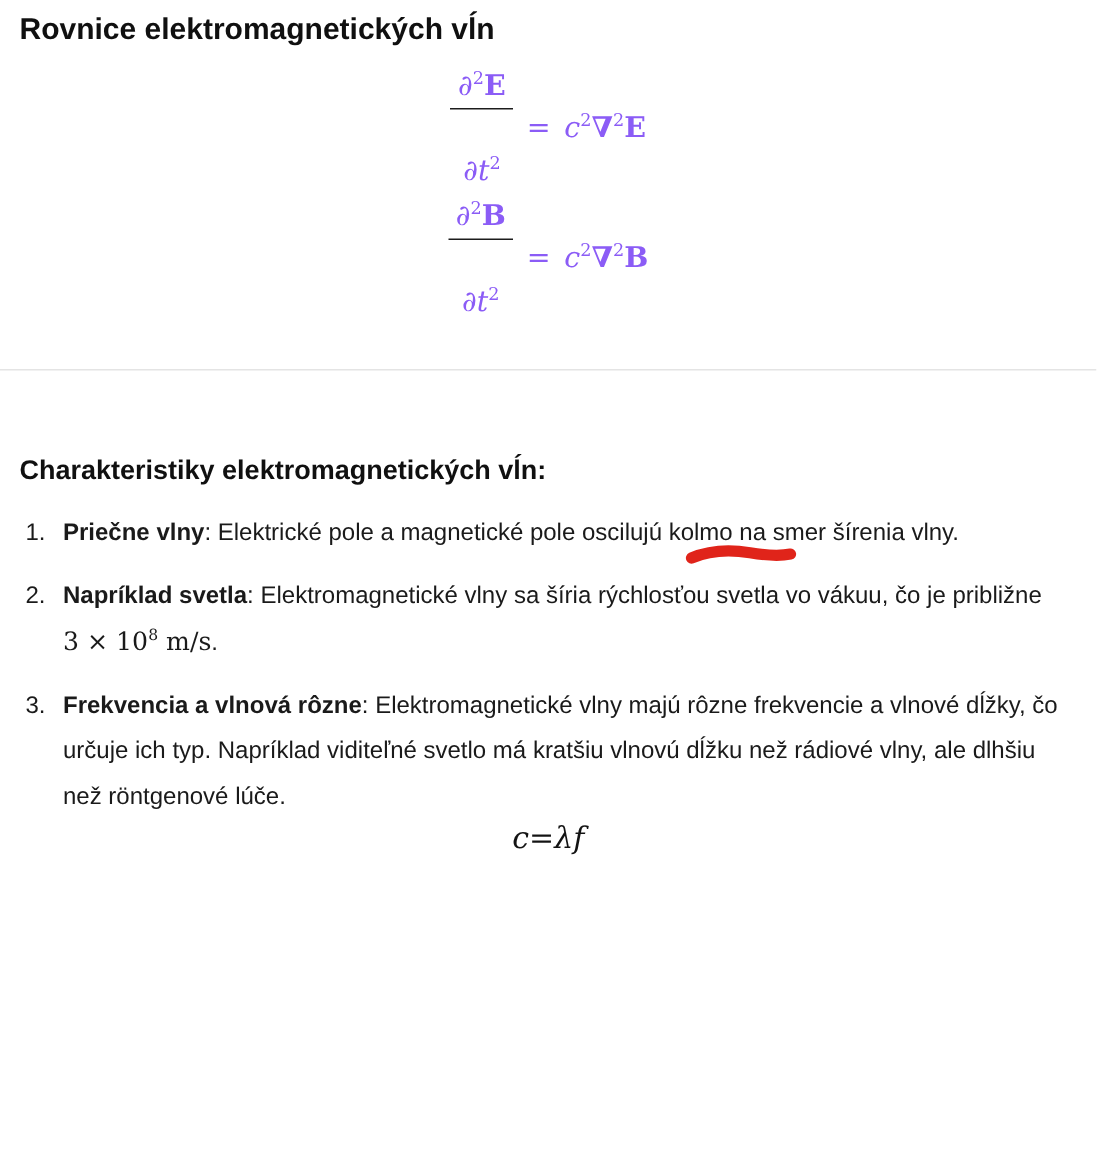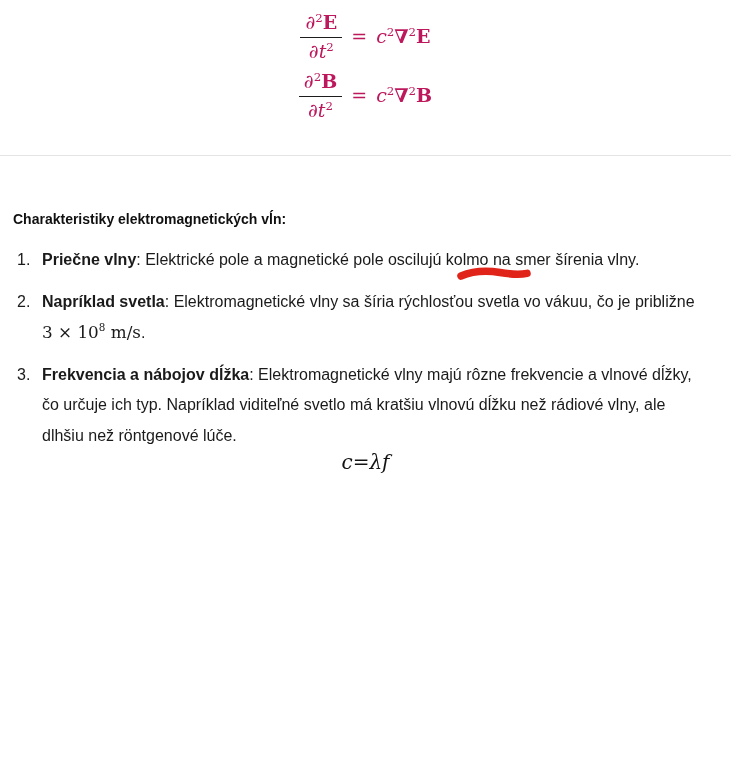--- a/index.html
+++ b/index.html
@@ -17,46 +17,47 @@
   
   .m{font-family:"DejaVu Serif","DejaVu Sans",serif;font-size:1.05em;line-height:1;}
   i.m{font-style:italic;}
   .vb{font-family:"DejaVu Serif","DejaVu Sans",serif;font-weight:700;font-size:1.08em;line-height:1;}
   sup{font-size:0.62em;line-height:0;}
   
   .eq-block{margin:4px 0 12px;}
   .equation{
     display:flex;justify-content:center;align-items:center;
     font-family:"DejaVu Serif","DejaVu Sans",serif;font-size:19px;line-height:1.15;
-    color:#be185d;margin:0 0 8px;
+    color:#8b5cf6;margin:0 0 8px;
   }
   .frac{display:inline-flex;flex-direction:column;align-items:center;}
   .frac .num{display:block;border-bottom:1.5px solid #1c1c1c;padding:0 5px 3px;}
-  .frac .den{display:block;padding-top:3px;}
+  .frac .den{display:block;padding-top:3px;margin-top:28px;}
   .eq-sign{margin:0 9px;}
   .divider{border:none;border-top:1px solid #e4e4e4;margin:34px -13px 0;}
-  .h2{font-size:14px;line-height:1.25;font-weight:700;color:#101010;margin:55px 0 0;}
+  .h2{font-size:18px;line-height:1.25;font-weight:700;color:#101010;margin:55px 0 0;}
   .olist{margin:16px 0 0;}
   .li{display:flex;margin:0 0 12px;}
   .li:last-child{margin-bottom:0;}
   .li-num{flex:none;width:29px;padding-left:4px;box-sizing:border-box;}
   .li-body{flex:1;position:relative;padding-right:10px;}
   .red-mark{position:absolute;left:414px;top:21px;width:76px;height:15px;pointer-events:none;}
   .p4{margin:6px 0 2px;}
   .final-eq{
     display:flex;justify-content:center;align-items:center;
     font-family:"DejaVu Serif","DejaVu Sans",serif;font-size:20px;line-height:1.15;
     color:#131313;margin:0;
   }
 </style>
 </head>
 <body>
 
 <div class="page">
 
+  <h1 class="h1">Rovnice elektromagnetických vĺn</h1>
 
 
 
   <div class="eq-block">
     <div class="equation">
       <span class="frac">
         <span class="num"><i>∂</i><sup>2</sup><b>E</b></span>
         <span class="den"><i>∂t</i><sup>2</sup></span>
       </span>
       <span class="eq-sign">=</span>
@@ -92,21 +93,21 @@
     <div class="li">
       <span class="li-num">2.</span>
       <div class="li-body">
         <span><b>Napríklad svetla</b>: Elektromagnetické vlny sa šíria rýchlosťou svetla vo vákuu, čo je približne <span class="m">3 × 10<sup>8</sup> m/s</span>.</span>
       </div>
     </div>
 
     <div class="li">
       <span class="li-num">3.</span>
       <div class="li-body">
-        <span><b>Frekvencia a nábojov dĺžka</b>: Elektromagnetické vlny majú rôzne frekvencie a vlnové dĺžky, čo určuje ich typ. Napríklad viditeľné svetlo má kratšiu vlnovú dĺžku než rádiové vlny, ale dlhšiu než röntgenové lúče.</span>
+        <span><b>Frekvencia a vlnová rôzne</b>: Elektromagnetické vlny majú rôzne frekvencie a vlnové dĺžky, čo určuje ich typ. Napríklad viditeľné svetlo má kratšiu vlnovú dĺžku než rádiové vlny, ale dlhšiu než röntgenové lúče.</span>
       </div>
     </div>
 
   </div>
 
 
   <div class="final-eq"><i>c</i> = <i>λf</i></div>
 
 </div>
 

